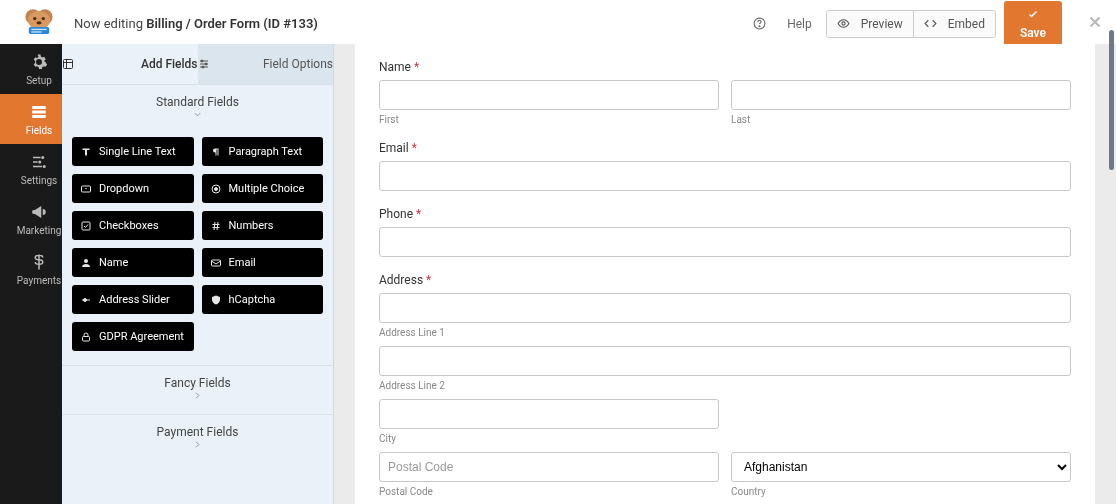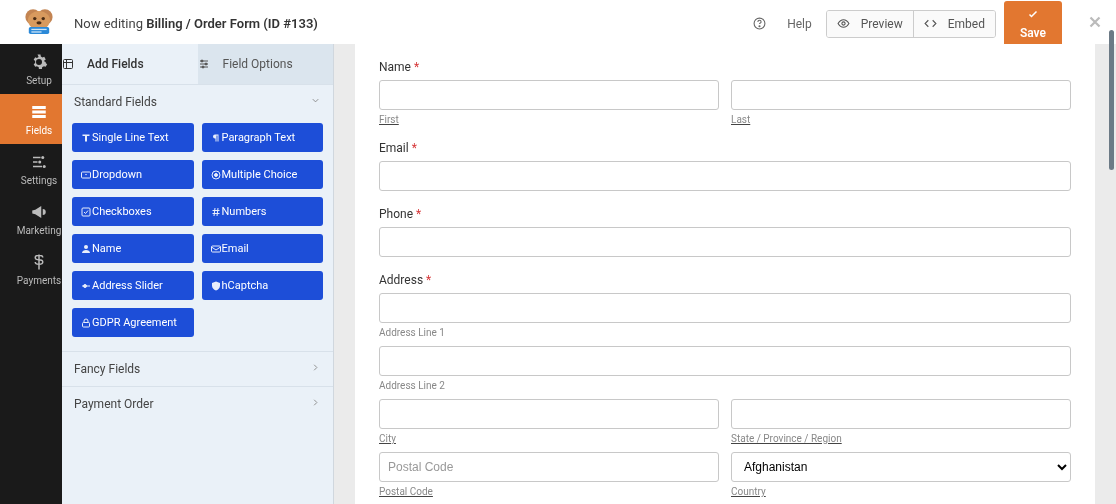--- a/index.html
+++ b/index.html
@@ -97,45 +97,46 @@
     width: 272px;
     background:#eaf1f8;
     border-right:1px solid #d0d7de;
     display:flex; flex-direction:column;
     overflow-y:auto;
   }
   .fields-panel .tabs {
     display:flex; height:40px;
   }
   .fields-panel .tabs .tab {
-    flex:1; display:flex; align-items:center; justify-content:flex-start; gap:13px;
+    flex:1; display:flex; align-items:center; justify-content:space-between; gap:13px;
     font-size:12px; color:#555; cursor:pointer;
     background:#dbe5ee;
   }
   .fields-panel .tabs .tab.active {
     background:#eaf1f8; color:#333; font-weight:500;
     border-bottom:none;
   }
   .fields-panel .section-head {
     padding:10px 12px; font-size:12px; color:#444;
     display:flex; align-items:center; justify-content:space-between;
     cursor:pointer;
     border-top:1px solid #d8e1ea;
+    flex-direction:column;
   }
   .fields-panel .section-head .chev { color:#888; }
   .fields-panel .field-grid {
     display:grid; grid-template-columns:1fr 1fr; gap:8px;
     padding: 4px 10px 14px 10px;
   }
   .fields-panel .field-btn {
-    background:#1d4ed8;
+    background:#000000;
     color:#fff;
     border-radius:3px;
     padding:8px 8px;
-    display:flex; align-items:center; 
+    display:flex; align-items:center; gap:7px;
     font-size:11px;
     cursor:pointer;
   }
   .fields-panel .field-btn svg { flex:0 0 auto; width:12px; height:12px; opacity:.9; }
 
   
   .canvas-wrap {
     flex:1;
     background:#ebebeb;
     padding: 0 18px 0 18px;
@@ -152,21 +153,21 @@
   .form-row { margin-bottom: 16px; }
   .form-label {
     font-size:12px; color:#333; display:block; margin-bottom:6px;
   }
   .req { color:#d63638; }
   .input {
     width:100%; height:30px; border:1px solid #c8c8c8; border-radius:3px;
     padding:4px 8px; font-size:12px; background:#fff;
   }
   .sublabel { font-size:10px; color:#888; margin-top:4px; display:block; }
-  .two-col { display:grid; grid-template-columns:1fr 1fr; gap:12px;text-decoration:underline; }
+  .two-col { display:grid; grid-template-columns:1fr 1fr; gap:12px; }
 
   
   .scroll-ind {
     position:absolute; right:2px; top:30px; width:5px; height:140px;
     background:#6c7a86; border-radius:3px;
   }
 
   ::placeholder { color:#999; }
 </style>
 </head>
@@ -375,21 +376,21 @@
 
     <div class="section-head">
       <span>Fancy Fields</span>
       <span class="chev">
         <svg width="11" height="11" viewBox="0 0 24 24" fill="none" stroke="currentColor" stroke-width="2">
             <path d="M9 6l6 6-6 6"></path>
           </svg>
       </span>
     </div>
     <div class="section-head">
-      <span>Payment Order</span>
+      <span>Payment Fields</span>
       <span class="chev">
         <svg width="11" height="11" viewBox="0 0 24 24" fill="none" stroke="currentColor" stroke-width="2">
             <path d="M9 6l6 6-6 6"></path>
           </svg>
       </span>
     </div>
   </div>
 
   <div class="canvas-wrap">
     <div class="canvas">
@@ -432,24 +433,20 @@
         <span class="sublabel">Address Line 1</span>
         <div style="height:8px"></div>
         <input class="input" style="">
         <span class="sublabel">Address Line 2</span>
         <div style="height:8px"></div>
         <div class="two-col">
           <div>
             <input class="input" style="">
             <span class="sublabel">City</span>
           </div>
-          <div>
-            <input class="input" style="">
-            <span class="sublabel">State / Province / Region</span>
-          </div>
         </div>
         <div style="height:8px"></div>
         <div class="two-col">
           <div>
             <input class="input" placeholder="Postal Code" style="">
             <span class="sublabel">Postal Code</span>
           </div>
           <div>
             <select class="input">
               <option>Afghanistan</option>

